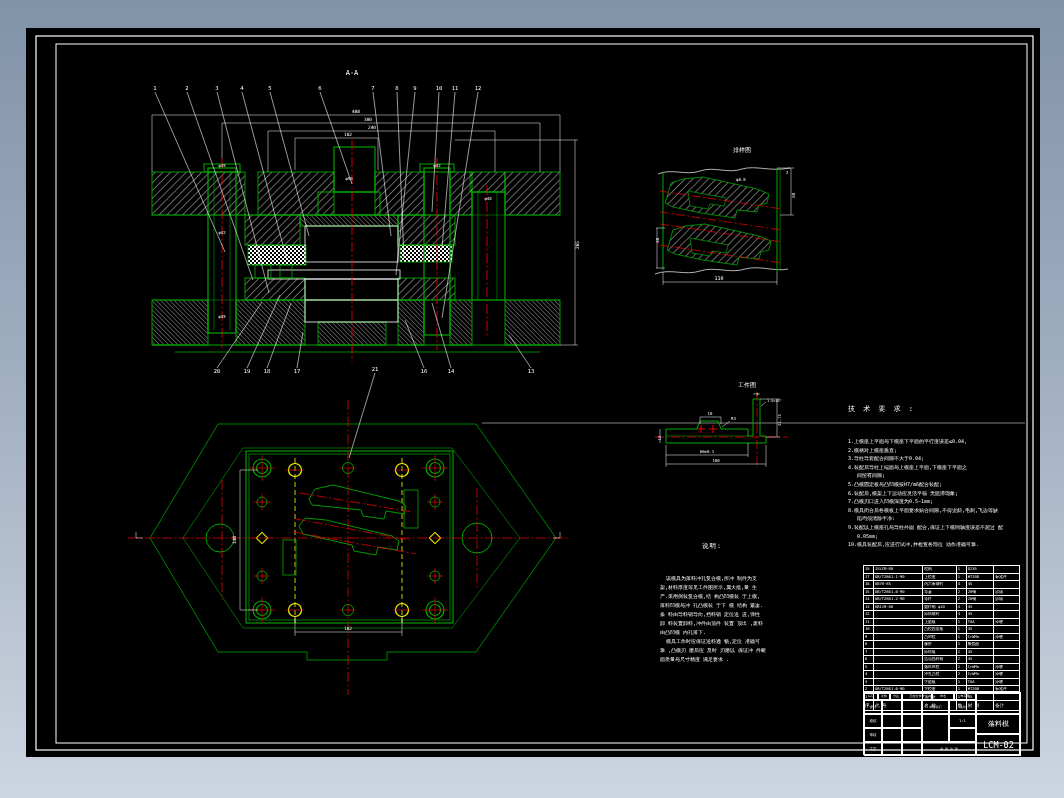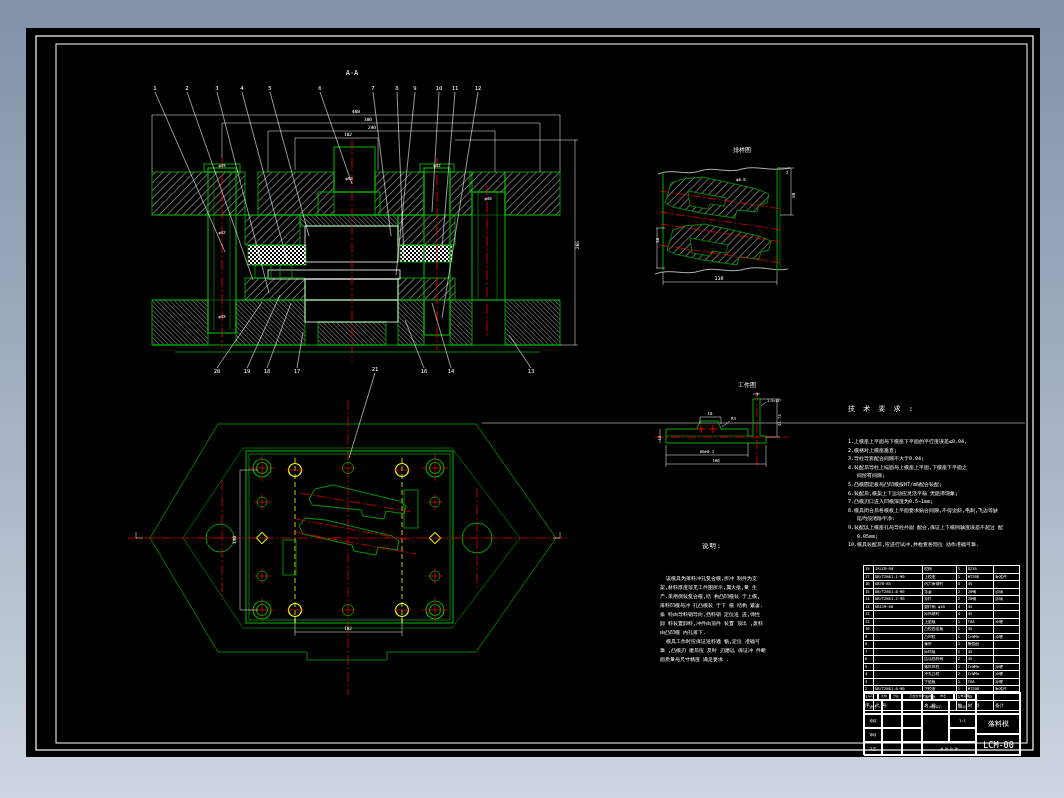--- a/index.html
+++ b/index.html
@@ -559,15 +559,15 @@
       <div class="tb-cell" style="left: 18px; top: 50px; width: 20px; height: 14px; font-size: 3px;"></div>
       <div class="tb-cell" style="left: 38px; top: 50px; width: 20px; height: 14px; font-size: 3px;"></div>
       <div class="tb-cell" style="left: 58px; top: 8px; width: 27px; height: 14px; font-size: 3px;">阶段标记</div>
       <div class="tb-cell" style="left: 85px; top: 8px; width: 27px; height: 14px; font-size: 3px;">比例</div>
       <div class="tb-cell" style="left: 58px; top: 22px; width: 27px; height: 28px; font-size: 3px;"></div>
       <div class="tb-cell" style="left: 85px; top: 22px; width: 27px; height: 14px; font-size: 3.5px;">1:1</div>
       <div class="tb-cell" style="left: 85px; top: 36px; width: 27px; height: 14px; font-size: 3px;"></div>
       <div class="tb-cell" style="left: 58px; top: 50px; width: 54px; height: 14px; font-size: 3px;">共 张 第 张</div>
       <div class="tb-cell" style="left: 112px; top: 0px; width: 45px; height: 22px; font-size: 3px;"></div>
       <div class="tb-cell" style="left: 112px; top: 22px; width: 45px; height: 20px; font-size: 7px;">落料模</div>
-      <div class="tb-cell" style="left: 112px; top: 42px; width: 45px; height: 22px; font-size: 8.5px;">LCM-00</div>
+      <div class="tb-cell" style="left: 112px; top: 42px; width: 45px; height: 22px; font-size: 8.5px;">LCM-02</div>
     </div>
 </div>
 
 </body></html>

